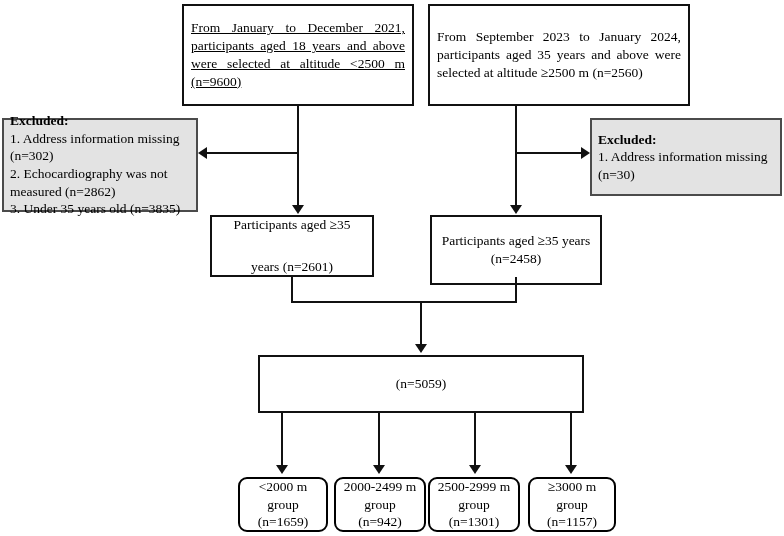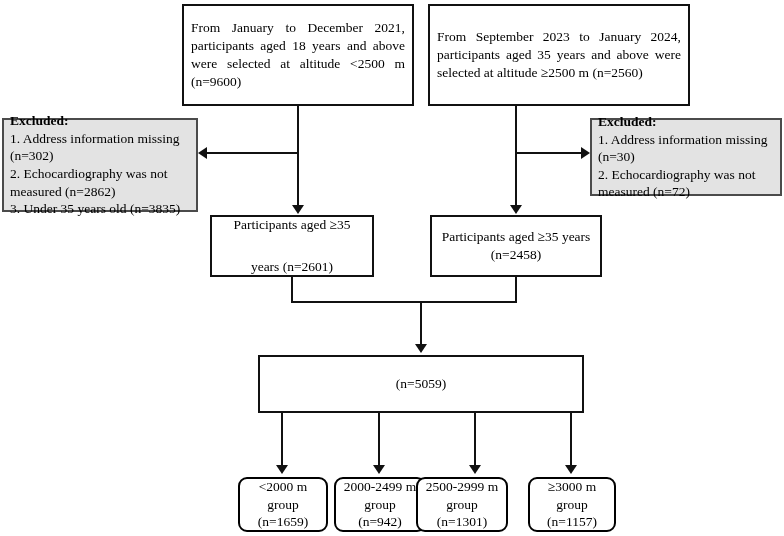--- a/index.html
+++ b/index.html
@@ -85,68 +85,67 @@
     border-bottom: 6px solid transparent;
     border-left: 9px solid #111111;
   }
   .ln { display: block; }
 </style>
 </head>
 <body>
 
 <div id="canvas">
 
-  <div class="box justified" style="left:182px; top:4px; width:232px; height:102px;">
+  <div class="box justified" style="left:182px; top:4px; width:232px; height:102px;text-decoration:underline;">
     <span>From January to December 2021, participants aged 18 years and above were selected at altitude &lt;2500 m (n=9600)</span>
   </div>
 
   <div class="box justified" style="left:428px; top:4px; width:262px; height:102px;">
     <span>From September 2023 to January 2024, participants aged 35 years and above were selected at altitude ≥2500 m (n=2560)</span>
   </div>
 
   <div class="box excluded" style="left:2px; top:118px; width:196px; height:94px;">
     <span class="ln excl-title">Excluded:</span>
     <span class="ln">1. Address information missing (n=302)</span>
     <span class="ln">2. Echocardiography was not measured (n=2862)</span>
     <span class="ln">3. Under 35 years old (n=3835)</span>
   </div>
 
   <div class="box excluded" style="left:590px; top:118px; width:192px; height:78px;">
     <span class="ln excl-title">Excluded:</span>
     <span class="ln">1. Address information missing (n=30)</span>
-    <span class="ln">2. Echocardiography was not measured (n=72)</span>
   </div>
 
   <div class="box centered" style="left:210px; top:215px; width:164px; height:62px;gap:24px;">
     <span class="ln">Participants aged ≥35</span>
     <span class="ln">years (n=2601)</span>
   </div>
 
-  <div class="box centered" style="left:430px; top:215px; width:172px; height:62px;">
+  <div class="box centered" style="left:430px; top:215px; width:172px; height:70px;">
     <span class="ln">Participants aged ≥35 years</span>
     <span class="ln">(n=2458)</span>
   </div>
 
   <div class="box centered" style="left:258px; top:355px; width:326px; height:58px;">
     <span class="ln">(n=5059)</span>
   </div>
 
   <div class="box rounded" style="left:238px; top:477px; width:90px; height:55px;">
     <span class="ln">&lt;2000 m</span>
     <span class="ln">group</span>
     <span class="ln">(n=1659)</span>
   </div>
 
   <div class="box rounded" style="left:334px; top:477px; width:92px; height:55px;">
     <span class="ln">2000-2499 m</span>
     <span class="ln">group</span>
     <span class="ln">(n=942)</span>
   </div>
 
-  <div class="box rounded" style="left:416px; top:477px; width:92px; height:55px;">
+  <div class="box rounded" style="left:428px; top:477px; width:92px; height:55px;">
     <span class="ln">2500-2999 m</span>
     <span class="ln">group</span>
     <span class="ln">(n=1301)</span>
   </div>
 
   <div class="box rounded" style="left:528px; top:477px; width:88px; height:55px;">
     <span class="ln">≥3000 m</span>
     <span class="ln">group</span>
     <span class="ln">(n=1157)</span>
   </div>

